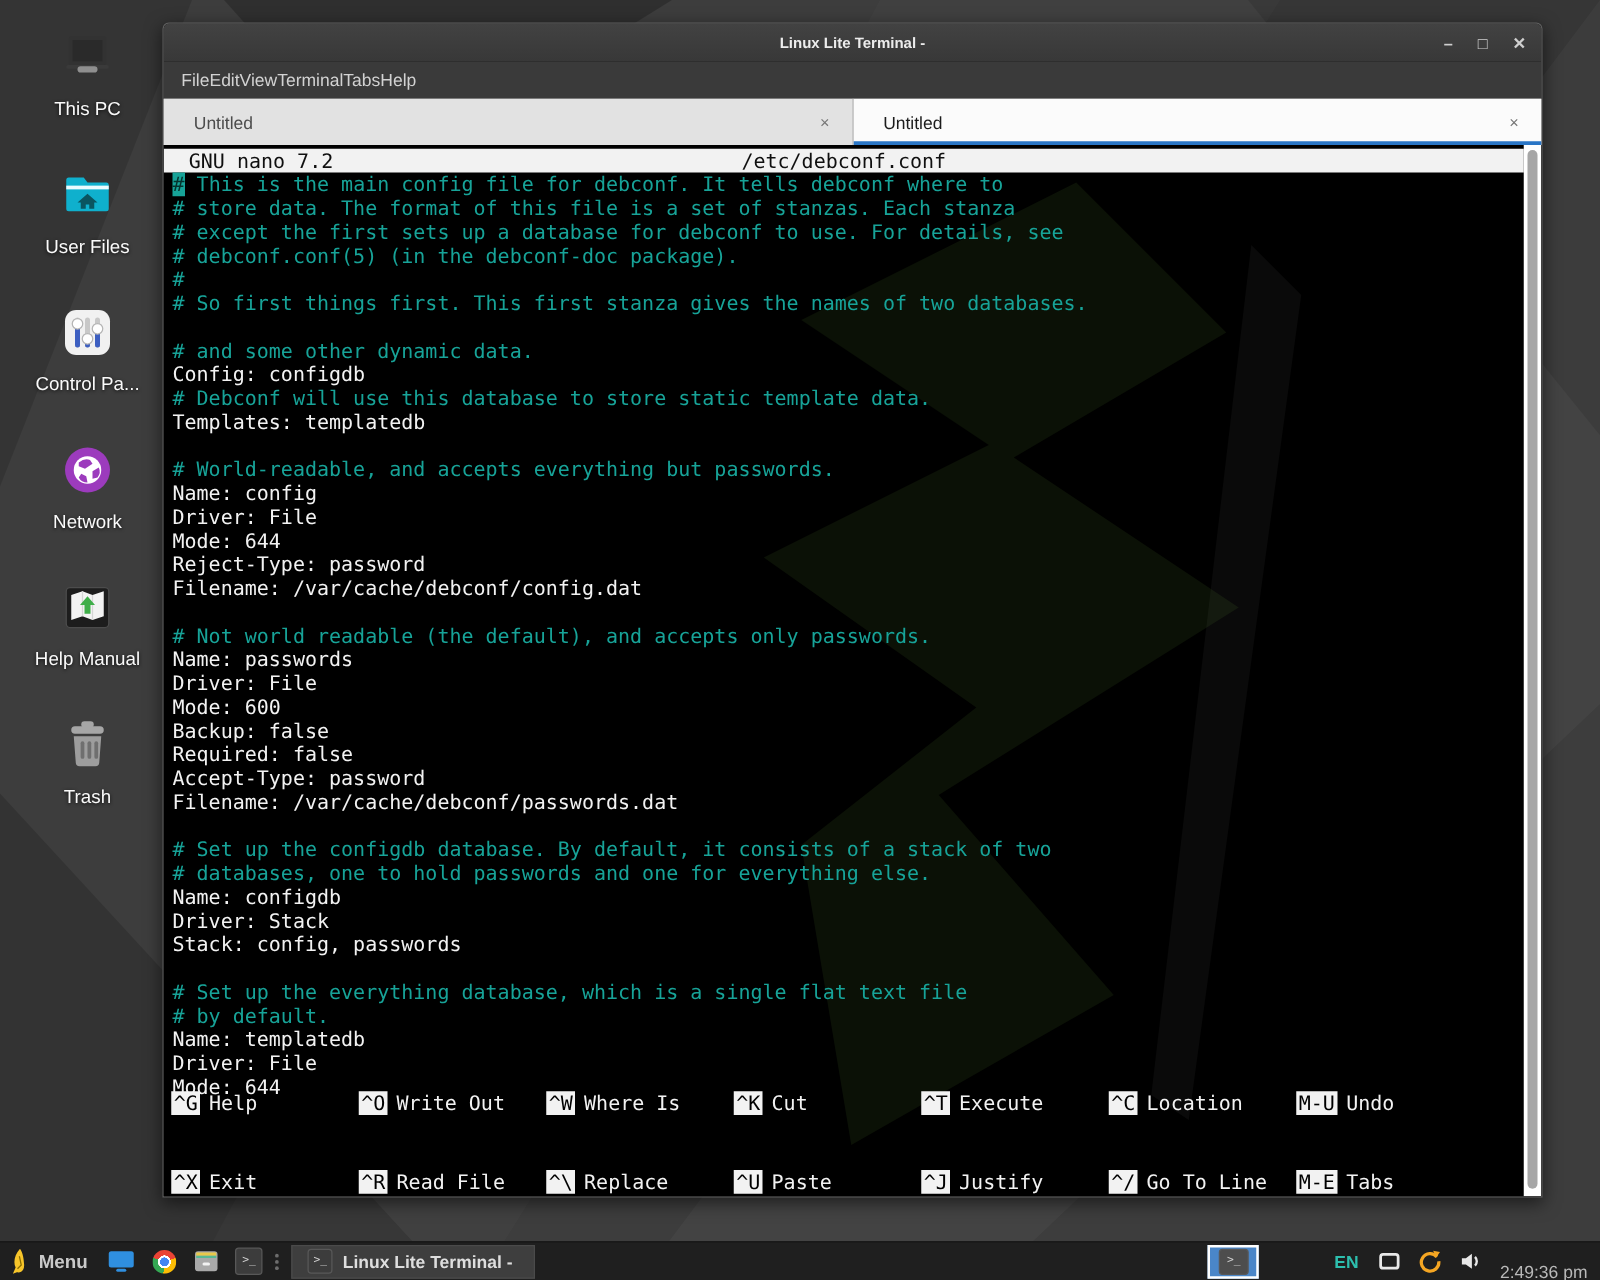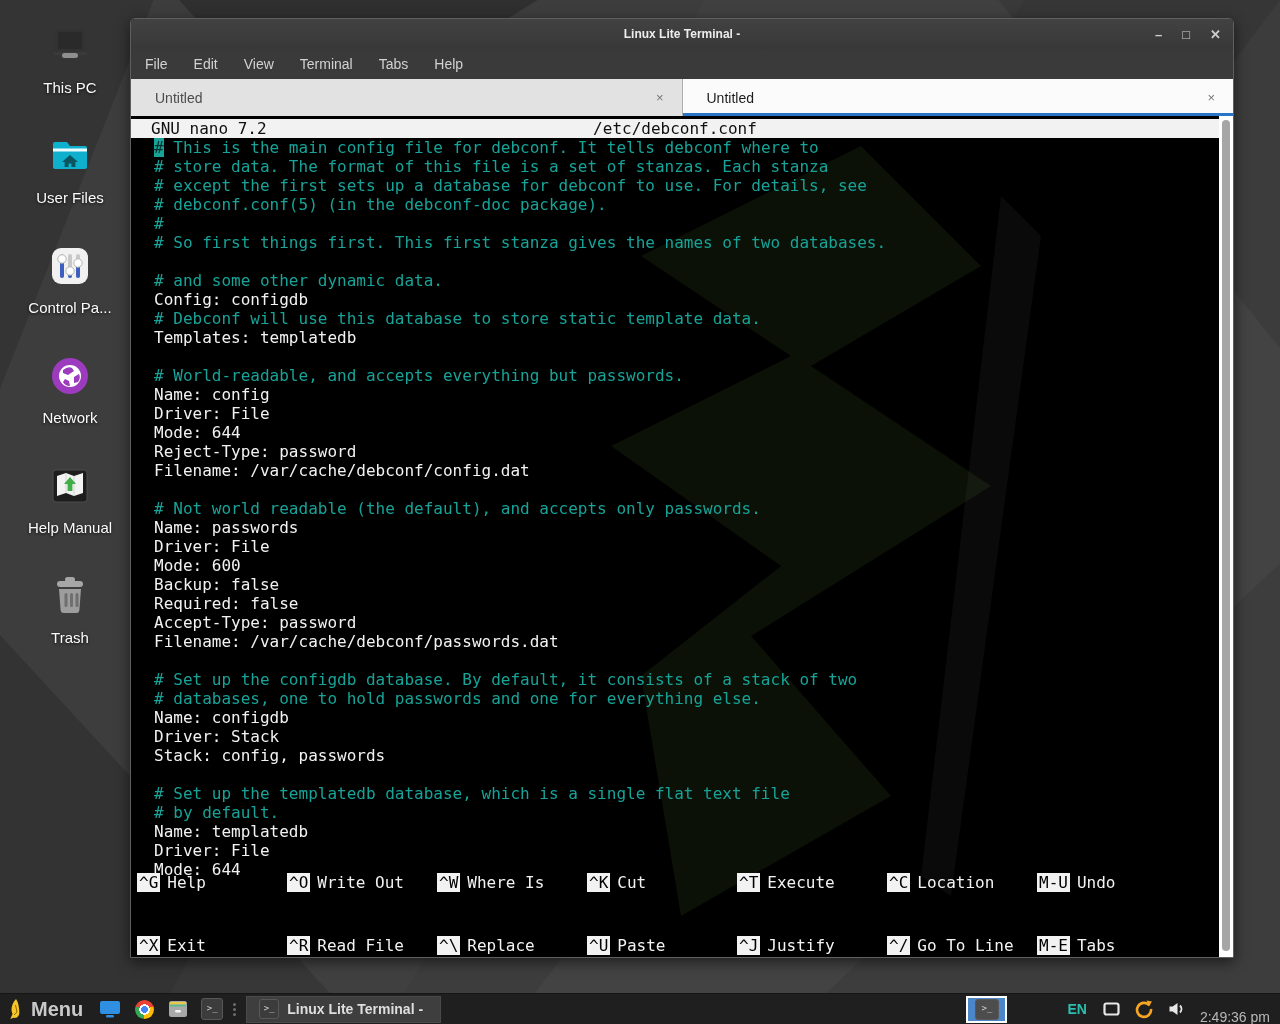--- a/index.html
+++ b/index.html
@@ -19,55 +19,55 @@
   .dicon .lbl{margin-top:9px;font-size:15px;color:#fafafa;text-shadow:0 1px 3px rgba(0,0,0,.8);}
   
   .window{position:absolute;left:130px;top:18px;width:1102px;height:938px;
     border:1px solid #5f5f5f;border-radius:5px 5px 0 0;box-shadow:0 4px 14px rgba(0,0,0,.55);
     display:flex;flex-direction:column;background:#000;}
   .titlebar{height:30px;background:linear-gradient(#424242,#383838);border-radius:4px 4px 0 0;
     position:relative;display:flex;align-items:center;justify-content:center;flex:0 0 auto;}
   .titlebar .title{font-size:12px;font-weight:bold;color:#ececec;}
   .win-controls{position:absolute;right:12px;top:0;height:100%;display:flex;align-items:center;gap:20px;}
   .wbtn{color:#cfcfcf;font-size:13px;font-weight:bold;line-height:1;cursor:pointer;}
-  .menubar{height:30px;background:#3a3a3a;display:flex;align-items:center;gap:26px;
+  .menubar{height:30px;background:#3a3a3a;display:flex;align-items:center;
     padding-left:14px;flex:0 0 auto;}
   .menubar span{font-size:14px;color:#d2d2d2;cursor:pointer;}
   .tabbar{height:37px;display:flex;flex:0 0 auto;background:#dcdcdc;}
   .tab{flex:1;display:flex;align-items:center;position:relative;font-size:14px;padding:0 14px;cursor:pointer;}
   .tab .tlabel{flex:1;text-align:left;padding-left:10px;}
   .tab .tclose{font-size:13px;color:#777;padding:0 4px;cursor:pointer;}
   .tab.inactive{background:#e2e2e2;color:#4c4c4c;border-right:1px solid #aeaeae;}
   .tab.active{background:#fbfbfb;color:#1c1c1c;}
   .tab.active::after{content:"";position:absolute;left:0;right:0;bottom:0;height:3px;background:var(--accent);}
   
   .term{flex:1;position:relative;background:#000;overflow:hidden;
     font-family:"DejaVu Sans Mono",monospace;font-size:16px;line-height:19px;}
   .term-logo{position:absolute;left:400px;top:20px;pointer-events:none;}
   .nano-header{position:absolute;top:3px;left:0;width:calc(100% - 14px);height:19px;
     background:#f2f2f2;color:#101010;}
   .nano-header .nv{position:absolute;left:20px;}
   .nano-header .nf{position:absolute;left:50%;transform:translateX(-50%);}
-  #term-lines{position:absolute;top:22px;left:16px;width:calc(100% - 14px);padding-left:7px;}
+  #term-lines{position:absolute;top:22px;left:0;width:calc(100% - 14px);padding-left:7px;}
   .tl{height:19px;white-space:pre;color:#f2f2f2;}
   .tl.cm{color:var(--comment);}
   .cursor{background:var(--comment);color:#05332e;}
   .nano-shortcuts{position:absolute;bottom:2px;left:0;width:calc(100% - 14px);padding-left:6px;}
   .srow{display:grid;grid-template-columns:repeat(7,150px);height:19px;margin-top:44px;}
   .sc{white-space:pre;}
   .sk{background:#f2f2f2;color:#000;padding:0 2px;}
   .sl{color:#f2f2f2;margin-left:7px;}
   .scrollbar{position:absolute;top:0;right:0;bottom:0;width:14px;background:#fff;}
   .scrollbar .thumb{position:absolute;top:4px;bottom:6px;left:3px;width:8px;
     background:#a6a6a6;border-radius:4px;}
   
   .taskbar{position:absolute;left:0;bottom:0;width:1280px;height:31px;background:#1f1f1f;
     display:flex;align-items:center;border-top:1px solid #161616;box-sizing:border-box;}
   .menu-btn{display:flex;align-items:center;gap:8px;padding:0 10px 0 8px;height:100%;cursor:pointer;}
-  .menu-btn .mlabel{font-size:20px;font-weight:600;color:#c9c9c9;}
+  .menu-btn .mlabel{font-size:15px;font-weight:600;color:#c9c9c9;}
   .launcher{width:24px;height:24px;display:flex;align-items:center;justify-content:center;
     margin:0 5px;cursor:pointer;}
   .grip{display:flex;flex-direction:column;gap:2px;margin:0 4px;}
   .grip i{display:block;width:3px;height:3px;border-radius:50%;background:#6d6d6d;}
   .task-btn{height:27px;margin-left:6px;display:flex;align-items:center;gap:8px;padding:0 12px;
     background:#3e3e3e;border:1px solid #4a4a4a;box-sizing:border-box;min-width:195px;cursor:pointer;}
   .task-btn .tb-label{font-size:14px;font-weight:bold;color:#dedede;white-space:nowrap;}
   .tray{margin-left:auto;display:flex;align-items:center;height:100%;}
   .tray-term{width:41px;height:27px;background:var(--panel-hl);border:2px solid #fff;
     box-sizing:border-box;display:flex;align-items:center;justify-content:center;cursor:pointer;}
@@ -239,21 +239,21 @@
         <div class="tl">Required: false</div>
         <div class="tl">Accept-Type: password</div>
         <div class="tl">Filename: /var/cache/debconf/passwords.dat</div>
         <div class="tl">&nbsp;</div>
         <div class="tl cm"># Set up the configdb database. By default, it consists of a stack of two</div>
         <div class="tl cm"># databases, one to hold passwords and one for everything else.</div>
         <div class="tl">Name: configdb</div>
         <div class="tl">Driver: Stack</div>
         <div class="tl">Stack: config, passwords</div>
         <div class="tl">&nbsp;</div>
-        <div class="tl cm"># Set up the templatedb database, which is a single flat text file</div>
+        <div class="tl cm"># Set up the everything database, which is a single flat text file</div>
         <div class="tl cm"># by default.</div>
         <div class="tl">Name: templatedb</div>
         <div class="tl">Driver: File</div>
         <div class="tl">Mode: 644</div>
       </div>
 
     <div class="nano-shortcuts">
       <div class="srow" id="srow1">
           <div class="sc"><span class="sk">^G</span><span class="sl">Help</span></div>
           <div class="sc"><span class="sk">^O</span><span class="sl">Write Out</span></div>

